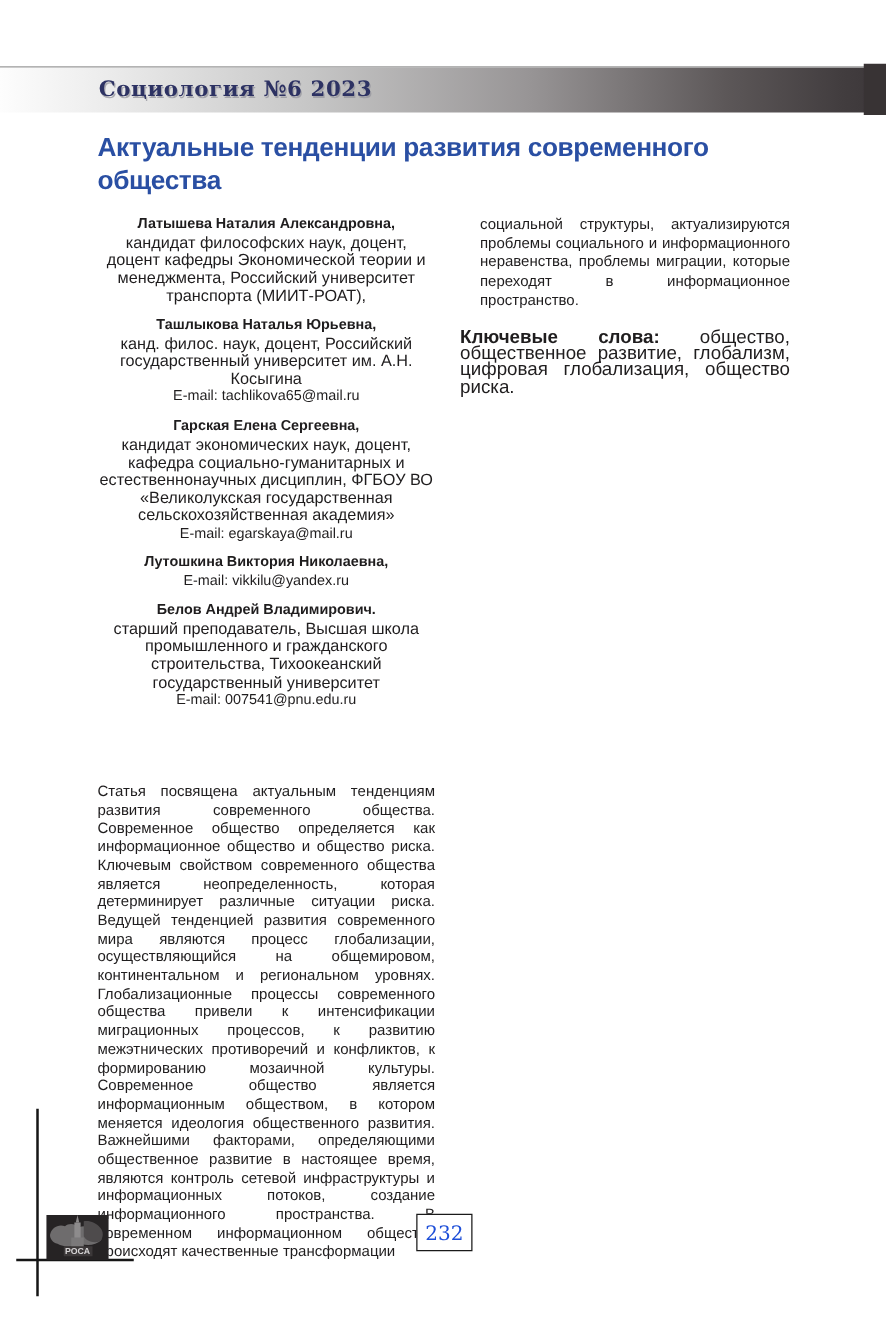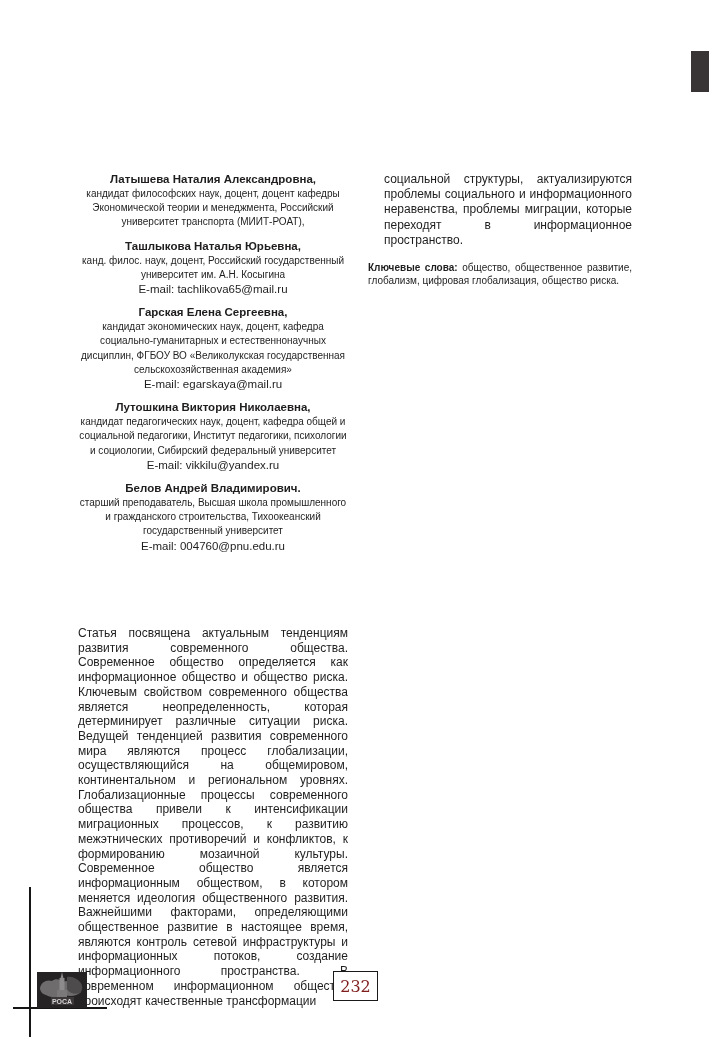--- a/index.html
+++ b/index.html
@@ -36,50 +36,54 @@
   .article-title{
     position:absolute;left:78px;top:92px;width:505px;
     font-size:21px;line-height:26px;font-weight:bold;
     color:var(--title-blue);letter-spacing:-0.3px;
   }
   
   .col-left{position:absolute;left:78px;top:172px;width:270px;text-align:center;}
   .col-right{position:absolute;left:368px;top:172px;width:264px;}
   .author{margin:0 0 9px 0;}
   .author-name{font-size:11.5px;line-height:15px;font-weight:bold;}
-  .author-details{font-size:10px;line-height:14.2px;}
+  .author-details{font-size:13px;line-height:14.2px;}
   .author-email{font-size:11.5px;line-height:14.2px;}
   .abstract-left{
     position:absolute;left:78px;top:626px;width:270px;
     font-size:12px;line-height:14.7px;text-align:justify;
   }
   .abstract-right{
     font-size:12px;line-height:15.2px;text-align:justify;margin:0 0 13px 16px;
   }
   .keywords{
-    font-size:10px;line-height:13.2px;text-align:justify;
+    font-size:15px;line-height:13.2px;text-align:justify;
   }
   .keywords .kw-label{font-weight:bold;}
   
   .crop-mark-v{position:absolute;left:29px;top:887px;width:2px;height:150px;background:#161616;}
   .crop-mark-h{position:absolute;left:13px;top:1007px;width:94px;height:2px;background:#161616;}
   .publisher-logo{position:absolute;left:37px;top:972px;width:50px;height:36px;}
   .page-number-box{
     position:absolute;left:333px;top:971px;width:43px;height:28px;
     border:1.5px solid #1a1a1a;display:flex;align-items:center;justify-content:center;
-    font-family:"DejaVu Serif",serif;font-size:16px;color:#7f1d1d;background:#fff;
+    font-family:"DejaVu Serif",serif;font-size:16px;color:#1d4ed8;background:#fff;
   }
 </style>
 </head>
 <body>
 
 <div class="page">
 
+  <div class="header-bar">
+    <div class="header-journal">Социология  №6  2023</div>
+  </div>
   <div class="header-tab"></div>
 
+  <h1 class="article-title">Актуальные тенденции развития современного общества</h1>
 
   <div class="col-left">
 
     <div class="author">
       <div class="author-name">Латышева Наталия Александровна,</div>
       <div class="author-details">кандидат философских наук, доцент, доцент кафедры Экономической теории и менеджмента, Российский университет транспорта (МИИТ-РОАТ),</div>
     </div>
 
     <div class="author">
       <div class="author-name">Ташлыкова Наталья Юрьевна,</div>
@@ -88,28 +92,27 @@
     </div>
 
     <div class="author">
       <div class="author-name">Гарская Елена Сергеевна,</div>
       <div class="author-details">кандидат экономических наук, доцент, кафедра социально-гуманитарных и естественнонаучных дисциплин, ФГБОУ ВО «Великолукская государственная сельскохозяйственная академия»</div>
       <div class="author-email">E-mail: egarskaya@mail.ru</div>
     </div>
 
     <div class="author">
       <div class="author-name">Лутошкина Виктория Николаевна,</div>
-      <div class="author-details">кандидат педагогических наук, доцент, кафедра общей и социальной педагогики, Институт педагогики, психологии и социологии, Сибирский федеральный университет</div>
       <div class="author-email">E-mail: vikkilu@yandex.ru</div>
     </div>
 
     <div class="author">
       <div class="author-name">Белов Андрей Владимирович.</div>
       <div class="author-details">старший преподаватель, Высшая школа промышленного и гражданского строительства, Тихоокеанский государственный университет</div>
-      <div class="author-email">E-mail: 004760@pnu.edu.ru</div>
+      <div class="author-email">E-mail: 007541@pnu.edu.ru</div>
     </div>
 
   </div>
 
   <div class="abstract-left">Статья посвящена актуальным тенденциям развития современного общества. Современное общество определяется как информационное общество и общество риска. Ключевым свойством современного общества является неопределенность, которая детерминирует различные ситуации риска. Ведущей тенденцией развития современного мира являются процесс глобализации, осуществляющийся на общемировом, континентальном и региональном уровнях. Глобализационные процессы современного общества привели к интенсификации миграционных процессов, к развитию межэтнических противоречий и конфликтов, к формированию мозаичной культуры. Современное общество является информационным обществом, в котором меняется идеология общественного развития. Важнейшими факторами, определяющими общественное развитие в настоящее время, являются контроль сетевой инфраструктуры и информационных потоков, создание информационного пространства. В современном информационном обществе происходят качественные трансформации</div>
 
   <div class="col-right">
     <p class="abstract-right">социальной структуры, актуализируются проблемы социального и информационного неравенства, проблемы миграции, которые переходят в информационное пространство.</p>
     <p class="keywords"><span class="kw-label">Ключевые слова:</span><span> общество, общественное развитие, глобализм, цифровая глобализация, общество риска.</span></p>
   </div>

